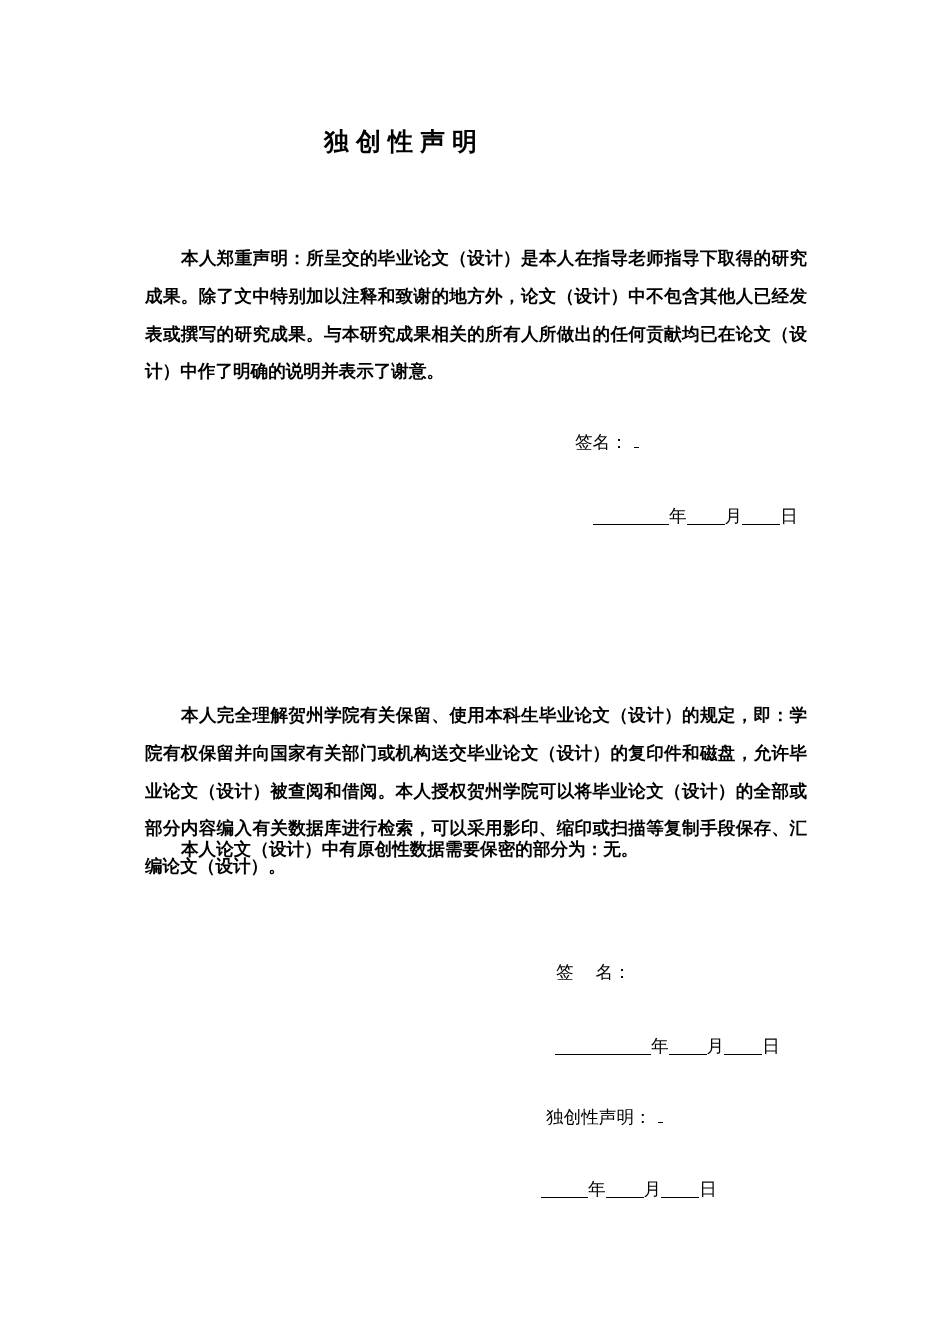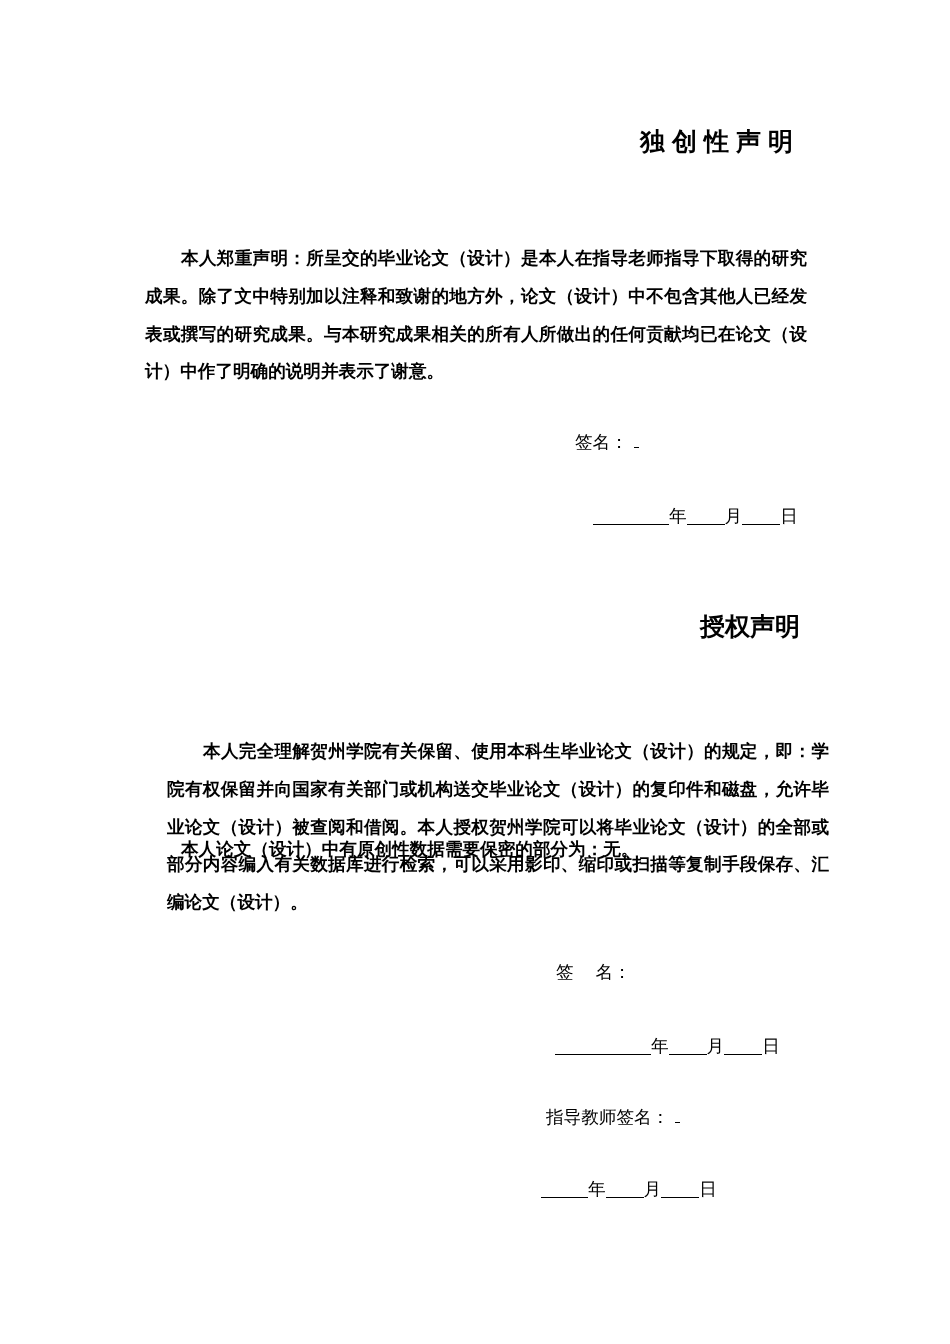--- a/index.html
+++ b/index.html
@@ -19,21 +19,21 @@
       position: absolute;
       left: 0; top: 0;
       width: 950px;
       height: 1344px;
       background: #ffffff;
     }
     .title {
       position: absolute;
       left: 0;
       width: 800px;
-      text-align: right;
+      text-align: center;
       font-family: "DejaVu Sans", "Liberation Sans", sans-serif;
       font-weight: bold;
       font-size: 25px;
       line-height: 32px;
       margin: 0;
     }
     .title-1 { top: 126px; letter-spacing: 7px; padding-left: 8px; box-sizing: border-box; }
     .title-2 { top: 611px; letter-spacing: 0px; }
     .para {
       position: absolute;
@@ -41,21 +41,21 @@
       width: 662px;
       font-size: 17.6px;
       line-height: 37.8px;
       text-align: justify;
       text-indent: 36px;
       margin: 0;
       word-break: break-all;
       font-weight: bold;
     }
     .para-1 { top: 239px; }
-    .para-2 { top: 732px; margin-left: 22px; }
+    .para-2 { top: 696px; }
     .para-3 { top: 830px; }
     .line {
       position: absolute;
       font-size: 17.6px;
       line-height: 24px;
       white-space: nowrap;
       text-align: right;
     }
     .sig-1 { left: 575px; top: 430px; }
     .sig-2 { left: 556px; top: 960px; }
@@ -90,35 +90,34 @@
   <p class="para para-1">本人郑重声明：所呈交的毕业论文（设计）是本人在指导老师指导下取得的研究成果。除了文中特别加以注释和致谢的地方外，论文（设计）中不包含其他人已经发表或撰写的研究成果。与本研究成果相关的所有人所做出的任何贡献均已在论文（设计）中作了明确的说明并表示了谢意。</p>
 
   <div class="line sig-1">
     <span>签名：</span><span class="tiny-blank"></span>
   </div>
 
   <div class="line date-1">
     <span class="blank" style="width:76px"></span><span>年</span><span class="blank" style="width:38px"></span><span>月</span><span class="blank" style="width:38px"></span><span>日</span>
   </div>
 
-  <h1 class="title title-2">授权声明</h1>
 
   <p class="para para-2">本人完全理解贺州学院有关保留、使用本科生毕业论文（设计）的规定，即：学院有权保留并向国家有关部门或机构送交毕业论文（设计）的复印件和磁盘，允许毕业论文（设计）被查阅和借阅。本人授权贺州学院可以将毕业论文（设计）的全部或部分内容编入有关数据库进行检索，可以采用影印、缩印或扫描等复制手段保存、汇编论文（设计）。</p>
 
   <p class="para para-3">本人论文（设计）中有原创性数据需要保密的部分为：无。</p>
 
   <div class="line sig-2">
     <span>签</span><span class="sig-gap"></span><span>名：</span>
   </div>
 
   <div class="line date-2">
     <span class="blank" style="width:96px"></span><span>年</span><span class="blank" style="width:38px"></span><span>月</span><span class="blank" style="width:38px"></span><span>日</span>
   </div>
 
   <div class="line sig-3">
-    <span>指导教师签名：</span><span class="tiny-blank"></span>
+    <span>独创性声明：</span><span class="tiny-blank"></span>
   </div>
 
   <div class="line date-3">
     <span class="blank" style="width:47px"></span><span>年</span><span class="blank" style="width:38px"></span><span>月</span><span class="blank" style="width:38px"></span><span>日</span>
   </div>
 
 </div>
 
 </body></html>

